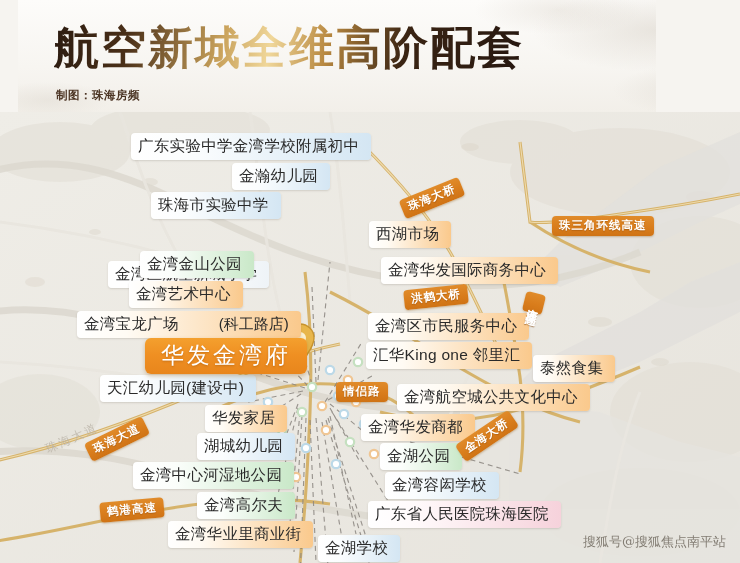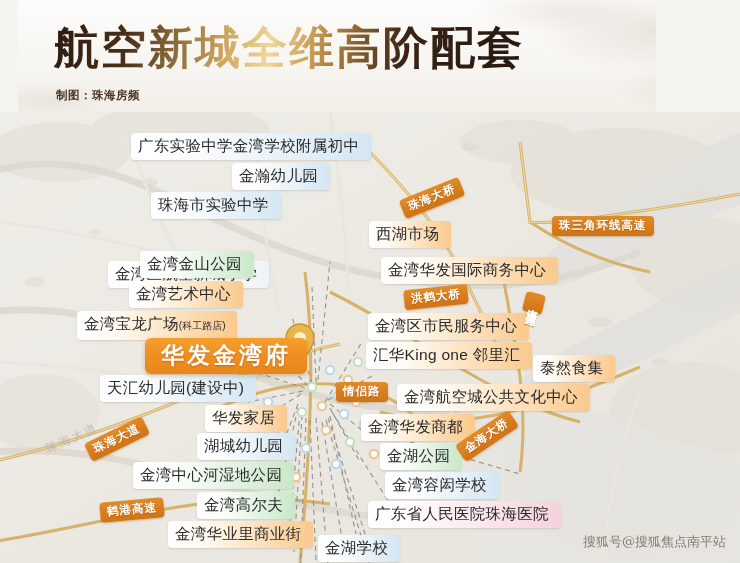--- a/index.html
+++ b/index.html
@@ -34,31 +34,31 @@
   
   .map{position:absolute;left:0;top:112px;width:740px;height:451px;overflow:hidden;
     background:#eceae4;}
   .map svg{position:absolute;left:0;top:0;}
 
   
   .lbl{position:absolute;white-space:nowrap;border-radius:4px;
     font-size:15.5px;line-height:22px;padding:2px 12px 3px 7px;
     color:#2a2a2a;font-weight:500;letter-spacing:.3px;
     box-shadow:0 1px 2px rgba(110,100,85,.22);text-align:center;}
-  .lbl .sm{font-size:10px;letter-spacing:0;}
+  .lbl .sm{font-size:15px;letter-spacing:0;margin-left:40px;}
   .lbl.blue{background:linear-gradient(90deg,#ffffff 0%,#fbfdfe 26%,#d4e6f3 100%);}
   .lbl.green{background:linear-gradient(90deg,#ffffff 0%,#fbfefb 26%,#c9e8c8 100%);}
   .lbl.orange{background:linear-gradient(90deg,#ffffff 0%,#fffbf4 22%,#fac98c 100%);}
   .lbl.pink{background:linear-gradient(90deg,#ffffff 0%,#fffafb 24%,#f6d2db 100%);}
   .lbl.white{background:linear-gradient(90deg,#ffffff 0%,#ffffff 55%,#eef3f7 100%);}
 
   
   .project{position:absolute;border-radius:6px;white-space:nowrap;
     background:linear-gradient(180deg,#f4a02e 0%,#ef8f22 48%,#e8861c 100%);
-    color:#ffffff;font-size:23px;font-weight:bold;line-height:30px;
+    color:#ffffff;font-size:23px;font-weight:normal;line-height:30px;
     padding:2px 16px 4px 16px;letter-spacing:3px;
     text-shadow:0 1px 2px rgba(120,60,0,.35);
     box-shadow:0 2px 4px rgba(150,95,20,.35);
     font-family:"DejaVu Sans","Liberation Sans",sans-serif;}
 
   
   .road{position:absolute;white-space:nowrap;border-radius:4px;
     background:linear-gradient(180deg,#e08b2a 0%,#d97d1c 55%,#cf7315 100%);
     color:#fff;font-size:11.5px;font-weight:bold;line-height:15px;
     padding:2px 7px 3px 7px;letter-spacing:1px;

